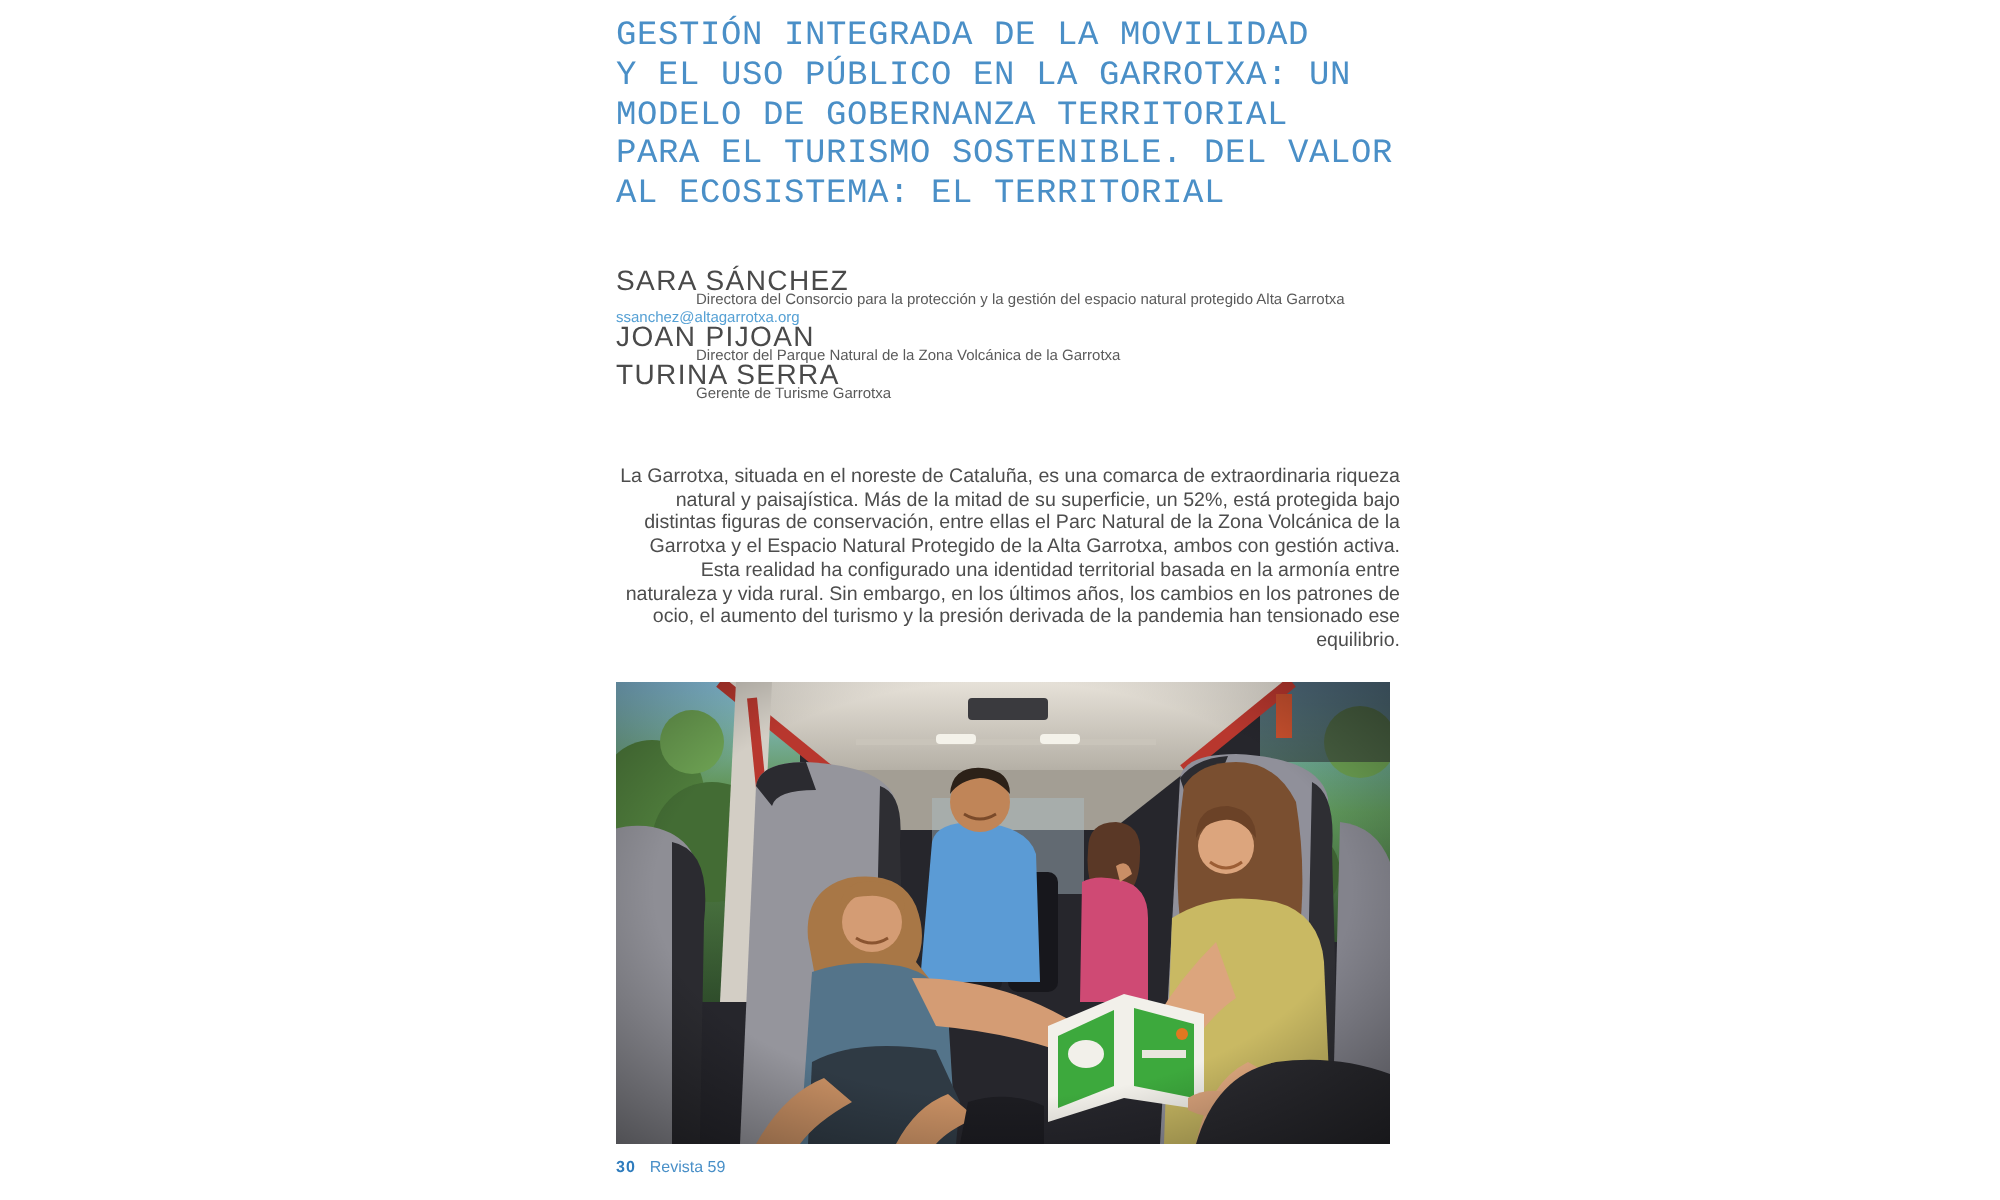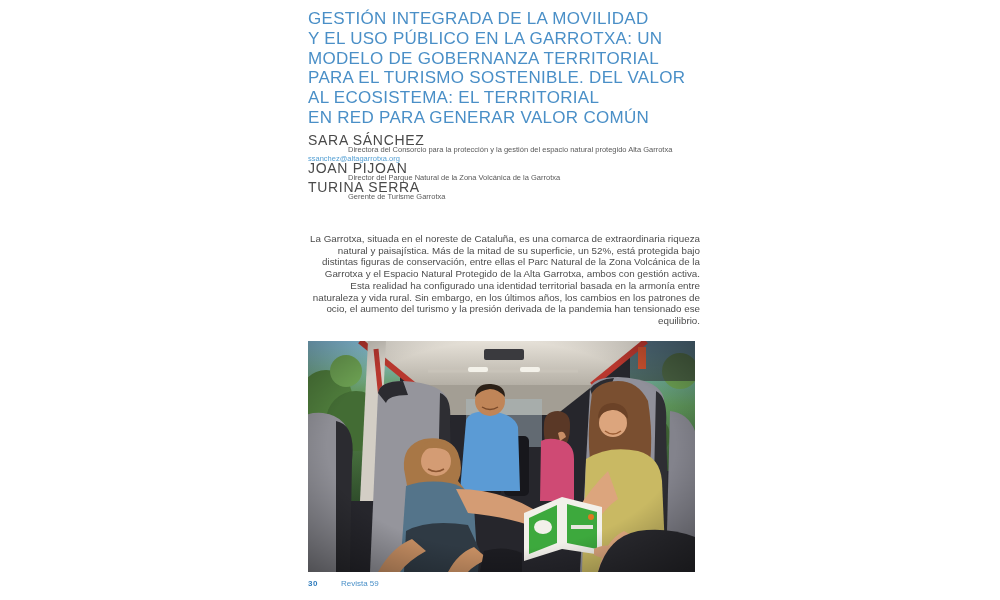--- a/index.html
+++ b/index.html
@@ -14,21 +14,21 @@
   .content-col { position:absolute; left:308px; width:390px; }
 
   .article-title {
     top:9px;
     color:#4a8fc7;
     font-size:17px;
     line-height:19.8px;
     letter-spacing:0.3px;
     font-weight:400;
   }
-  .article-title span { display:block; white-space:nowrap; }
+  .article-title span { display:block; white-space:nowrap;font-family:Liberation Mono, monospace; }
 
   .authors-block { top:135px; }
   .author { margin:0; }
   .author-name {
     font-size:14px; color:#4a4a4a; letter-spacing:0.7px;
     line-height:10px; display:block;
   }
   .author-role {
     font-size:7.5px; color:#5a5a5a; line-height:9px; display:block;padding-left:40px;
   }
@@ -44,36 +44,35 @@
     text-align:right;
   }
 
   .photo-wrap {
     top:341px;
     width:387px; height:231px;
     overflow:hidden;
   }
   .photo-wrap svg { display:block; }
 
-  .footer { top:579px; font-size:8px; display:flex; gap:23px; align-items:baseline; }
+  .footer { top:579px; font-size:8px; display:flex; gap:7px; align-items:baseline; }
   .footer .page-num { color:#2f7cbd; font-weight:bold; letter-spacing:0.5px; }
   .footer .magazine { color:#4a90c8; }
 </style>
 </head>
 <body>
 
 <div class="page">
 
   <h1 class="content-col article-title" style="position:absolute;">
     <span>GESTIÓN INTEGRADA DE LA MOVILIDAD</span>
     <span>Y EL USO PÚBLICO EN LA GARROTXA: UN</span>
     <span>MODELO DE GOBERNANZA TERRITORIAL</span>
     <span>PARA EL TURISMO SOSTENIBLE. DEL VALOR</span>
     <span>AL ECOSISTEMA: EL TERRITORIAL</span>
-    <span>EN RED PARA GENERAR VALOR COMÚN</span>
   </h1>
 
   <div class="content-col authors-block" style="position:absolute;">
     <div class="author">
       <span class="author-name">SARA SÁNCHEZ</span>
       <span class="author-role">Directora del Consorcio para la protección y la gestión del espacio natural protegido Alta Garrotxa</span>
       <a class="author-email">ssanchez@altagarrotxa.org</a>
     </div>
     <div class="author">
       <span class="author-name">JOAN PIJOAN</span>

